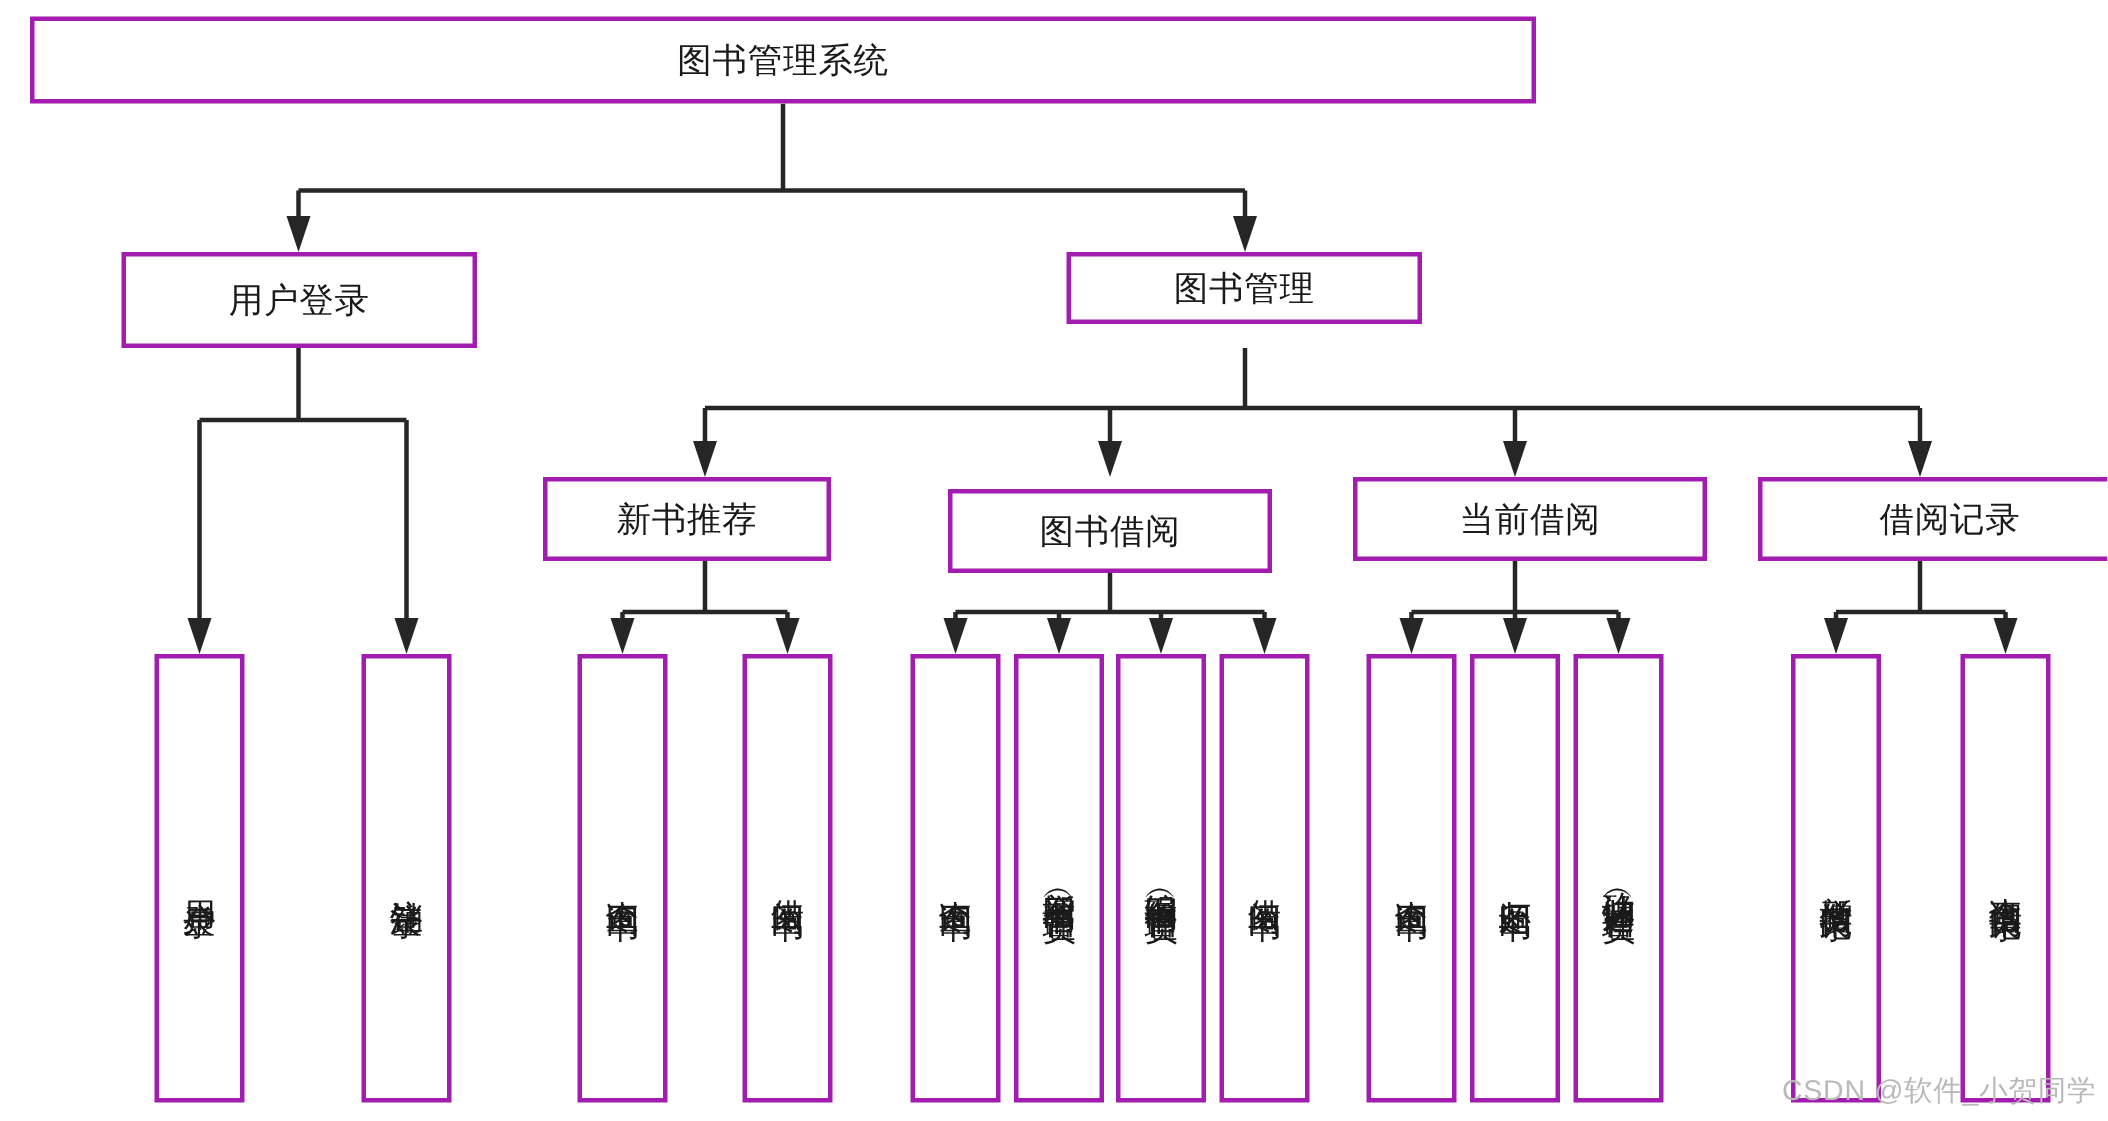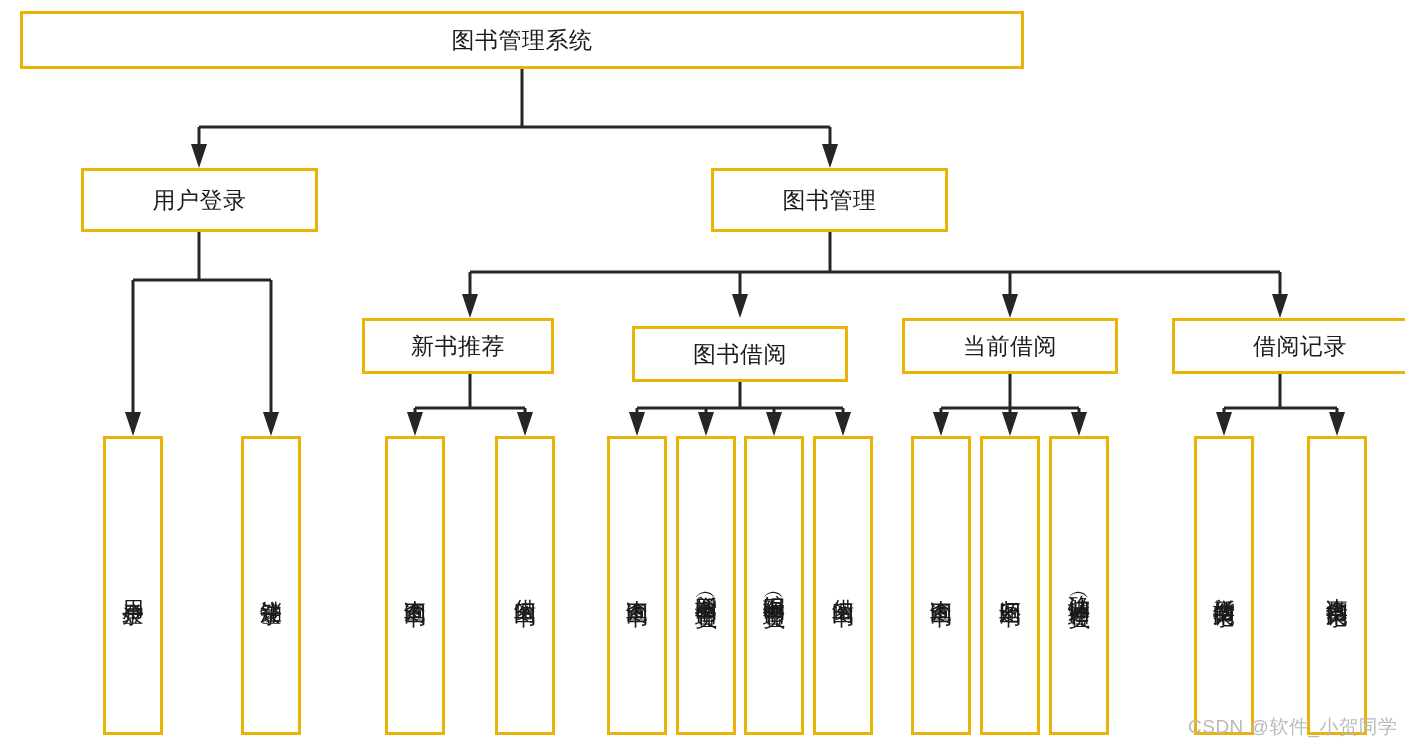--- a/index.html
+++ b/index.html
@@ -35,21 +35,21 @@
   }
   #wires polygon.arrowhead {
     fill: #262626;
     stroke: none;
   }
   
   .node {
     position: absolute;
     box-sizing: border-box;
     background: #ffffff;
-    border: 3px solid #eab308;
+    border: 3px solid #a21caf;
     display: flex;
     align-items: center;
     justify-content: center;
     text-align: center;
   }
   .node .label {
     font-size: 23px;
     line-height: 1.15;
     color: #1a1a1a;
     letter-spacing: 0.5px;
@@ -152,31 +152,31 @@
     <polygon class="arrowhead" points="1337,436 1329,412 1345,412"></polygon>
   </svg>
 
   <div class="node root" style="left:20px; top:11px; width:1004px; height:58px;">
     <span class="label">图书管理系统</span>
   </div>
 
   <div class="node" style="left:81px; top:168px; width:237px; height:64px;">
     <span class="label">用户登录</span>
   </div>
-  <div class="node" style="left:711px; top:168px; width:237px; height:64px;">
+  <div class="node" style="left:711px; top:168px; width:237px; height:48px;">
     <span class="label">图书管理</span>
   </div>
 
   <div class="node" style="left:362px; top:318px; width:192px; height:56px;">
     <span class="label">新书推荐</span>
   </div>
   <div class="node" style="left:632px; top:326px; width:216px; height:56px;">
     <span class="label">图书借阅</span>
   </div>
-  <div class="node" style="left:902px; top:318px; width:216px; height:56px;">
+  <div class="node" style="left:902px; top:318px; width:236px; height:56px;">
     <span class="label">当前借阅</span>
   </div>
   <div class="node" style="left:1172px; top:318px; width:256px; height:56px;">
     <span class="label">借阅记录</span>
   </div>
 
   <div class="node leaf" style="left:103px; top:436px; width:60px; height:299px;">
     <span class="label">用户登录</span>
   </div>
   <div class="node leaf" style="left:241px; top:436px; width:60px; height:299px;">

